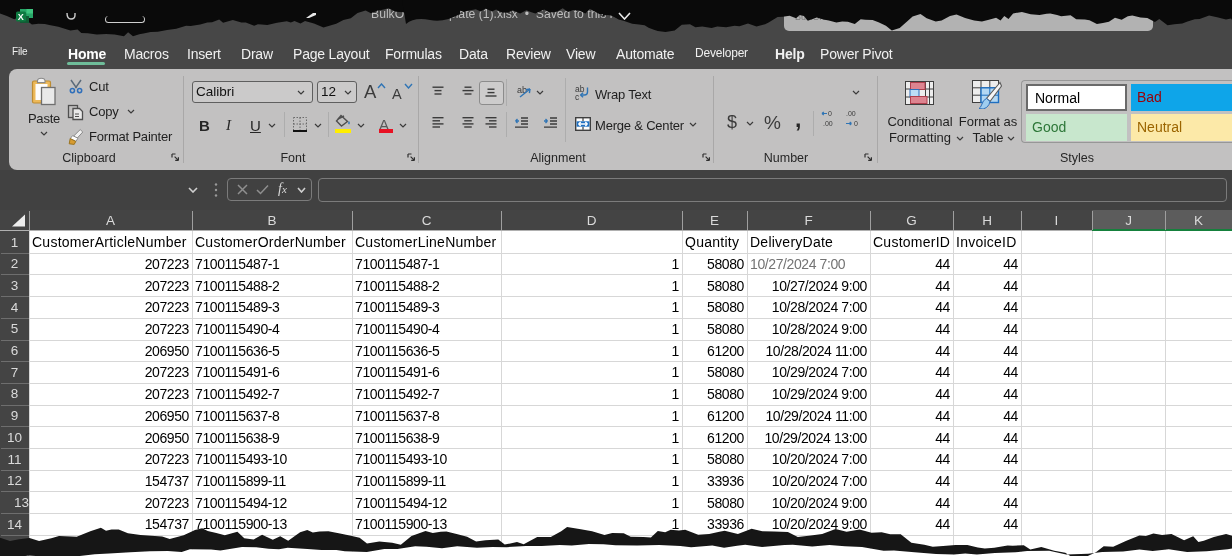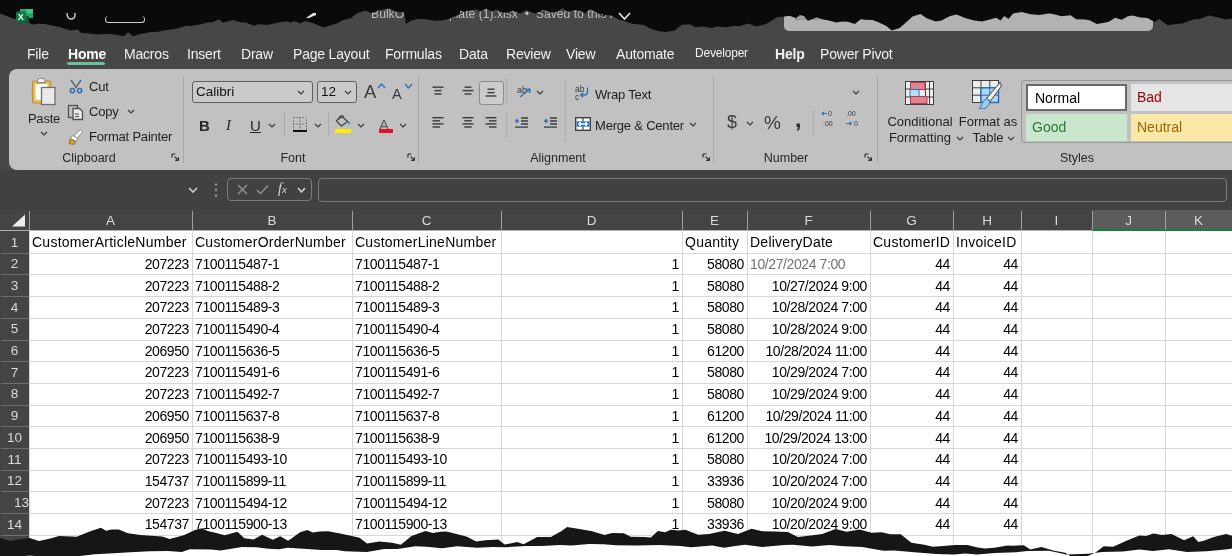--- a/index.html
+++ b/index.html
@@ -6,21 +6,21 @@
 .abs{position:absolute}
 .ic{position:absolute;display:flex;align-items:center;justify-content:center}
 svg{display:block}
 </style></head><body>
 <div id="app">
 
 <div class="abs" style="left:0;top:0;width:1232px;height:210px;background:#474747"></div>
 <div class="abs" style="left:784px;top:0;width:369px;height:31px;background:#b2b2b2;border-radius:0 0 5px 5px"></div>
 <div class="abs" style="left:795px;top:12px;width:80px;height:8px;color:#7a7a7a;font-size:9px;overflow:hidden">BulkOrderTem</div>
 <div class="abs" style="left:371px;top:7px;font-size:12.2px;color:#bdbdbd;white-space:nowrap">BulkOrderTemplate (1).xlsx &nbsp;•&nbsp; Saved to this PC</div>
-<div class="abs" style="left:27px;top:46px;font-size:14px;font-weight:400;color:#f0f0f0;letter-spacing:-0.2px">File</div>
+<div class="abs" style="left:12px;top:46px;font-size:10px;font-weight:400;color:#f0f0f0;letter-spacing:-0.2px">File</div>
 <div class="abs" style="left:68px;top:46px;font-size:14px;font-weight:700;color:#ffffff;letter-spacing:-0.2px">Home</div>
 <div class="abs" style="left:124px;top:46px;font-size:14px;font-weight:400;color:#f0f0f0;letter-spacing:-0.2px">Macros</div>
 <div class="abs" style="left:187px;top:46px;font-size:14px;font-weight:400;color:#f0f0f0;letter-spacing:-0.2px">Insert</div>
 <div class="abs" style="left:241px;top:46px;font-size:14px;font-weight:400;color:#f0f0f0;letter-spacing:-0.2px">Draw</div>
 <div class="abs" style="left:293px;top:46px;font-size:14px;font-weight:400;color:#f0f0f0;letter-spacing:-0.2px">Page Layout</div>
 <div class="abs" style="left:385px;top:46px;font-size:14px;font-weight:400;color:#f0f0f0;letter-spacing:-0.2px">Formulas</div>
 <div class="abs" style="left:459px;top:46px;font-size:14px;font-weight:400;color:#f0f0f0;letter-spacing:-0.2px">Data</div>
 <div class="abs" style="left:506px;top:46px;font-size:14px;font-weight:400;color:#f0f0f0;letter-spacing:-0.2px">Review</div>
 <div class="abs" style="left:566px;top:46px;font-size:14px;font-weight:400;color:#f0f0f0;letter-spacing:-0.2px">View</div>
 <div class="abs" style="left:616px;top:46px;font-size:14px;font-weight:400;color:#f0f0f0;letter-spacing:-0.2px">Automate</div>
@@ -319,21 +319,21 @@
     </div>
 <div class="abs" style="left:928px;top:114px;width:120px;text-align:center;font-size:13px;color:#1f1f1f">Format as</div>
 <div class="abs" style="left:928px;top:130px;width:120px;text-align:center;font-size:13px;color:#1f1f1f">Table</div>
 <div class="abs" style="left:1007px;top:136px">
       <svg width="8" height="5" viewBox="0 0 8 5" style="">
         <polyline points="1,1 4.0,4 7,1" fill="none" stroke="#3b3b3b" stroke-width="1.2"></polyline>
       </svg>
     </div>
 <div class="abs" style="left:1021px;top:80px;width:211px;height:63px;border:1px solid #979797;border-radius:4px 0 0 4px;border-right:none"></div>
 <div class="abs" style="left:1026px;top:84px;width:101px;height:27px;background:#ffffff;border:2px solid #6a6a6a;font-size:14px;color:#000;line-height:24px;padding-left:7px">Normal</div>
-<div class="abs" style="left:1131px;top:84px;width:101px;height:27px;background:#e5e5e5;font-size:14px;color:#9c0006;line-height:27px;padding-left:6px">Bad</div>
+<div class="abs" style="left:1131px;top:84px;width:101px;height:27px;background:#0ea5e9;font-size:14px;color:#9c0006;line-height:27px;padding-left:6px">Bad</div>
 <div class="abs" style="left:1026px;top:114px;width:101px;height:27px;background:#c8e7cd;font-size:14px;color:#2d7738;line-height:27px;padding-left:6px">Good</div>
 <div class="abs" style="left:1131px;top:114px;width:101px;height:27px;background:#fce9a8;font-size:14px;color:#9c6500;line-height:27px;padding-left:6px">Neutral</div>
 <div class="abs" style="left:0;top:170px;width:1232px;height:40px;background:#414141"></div>
 <div class="abs" style="left:188px;top:187px">
       <svg width="10" height="6" viewBox="0 0 10 6" style="">
         <polyline points="1,1 5.0,5 9,1" fill="none" stroke="#cfcfcf" stroke-width="1.6"></polyline>
       </svg>
     </div>
 <svg width="4" height="16" viewBox="0 0 4 16" style="position:absolute;left:214px;top:182px">
       <circle cx="2" cy="2.5" r="1.2" fill="#9a9a9a"></circle>

